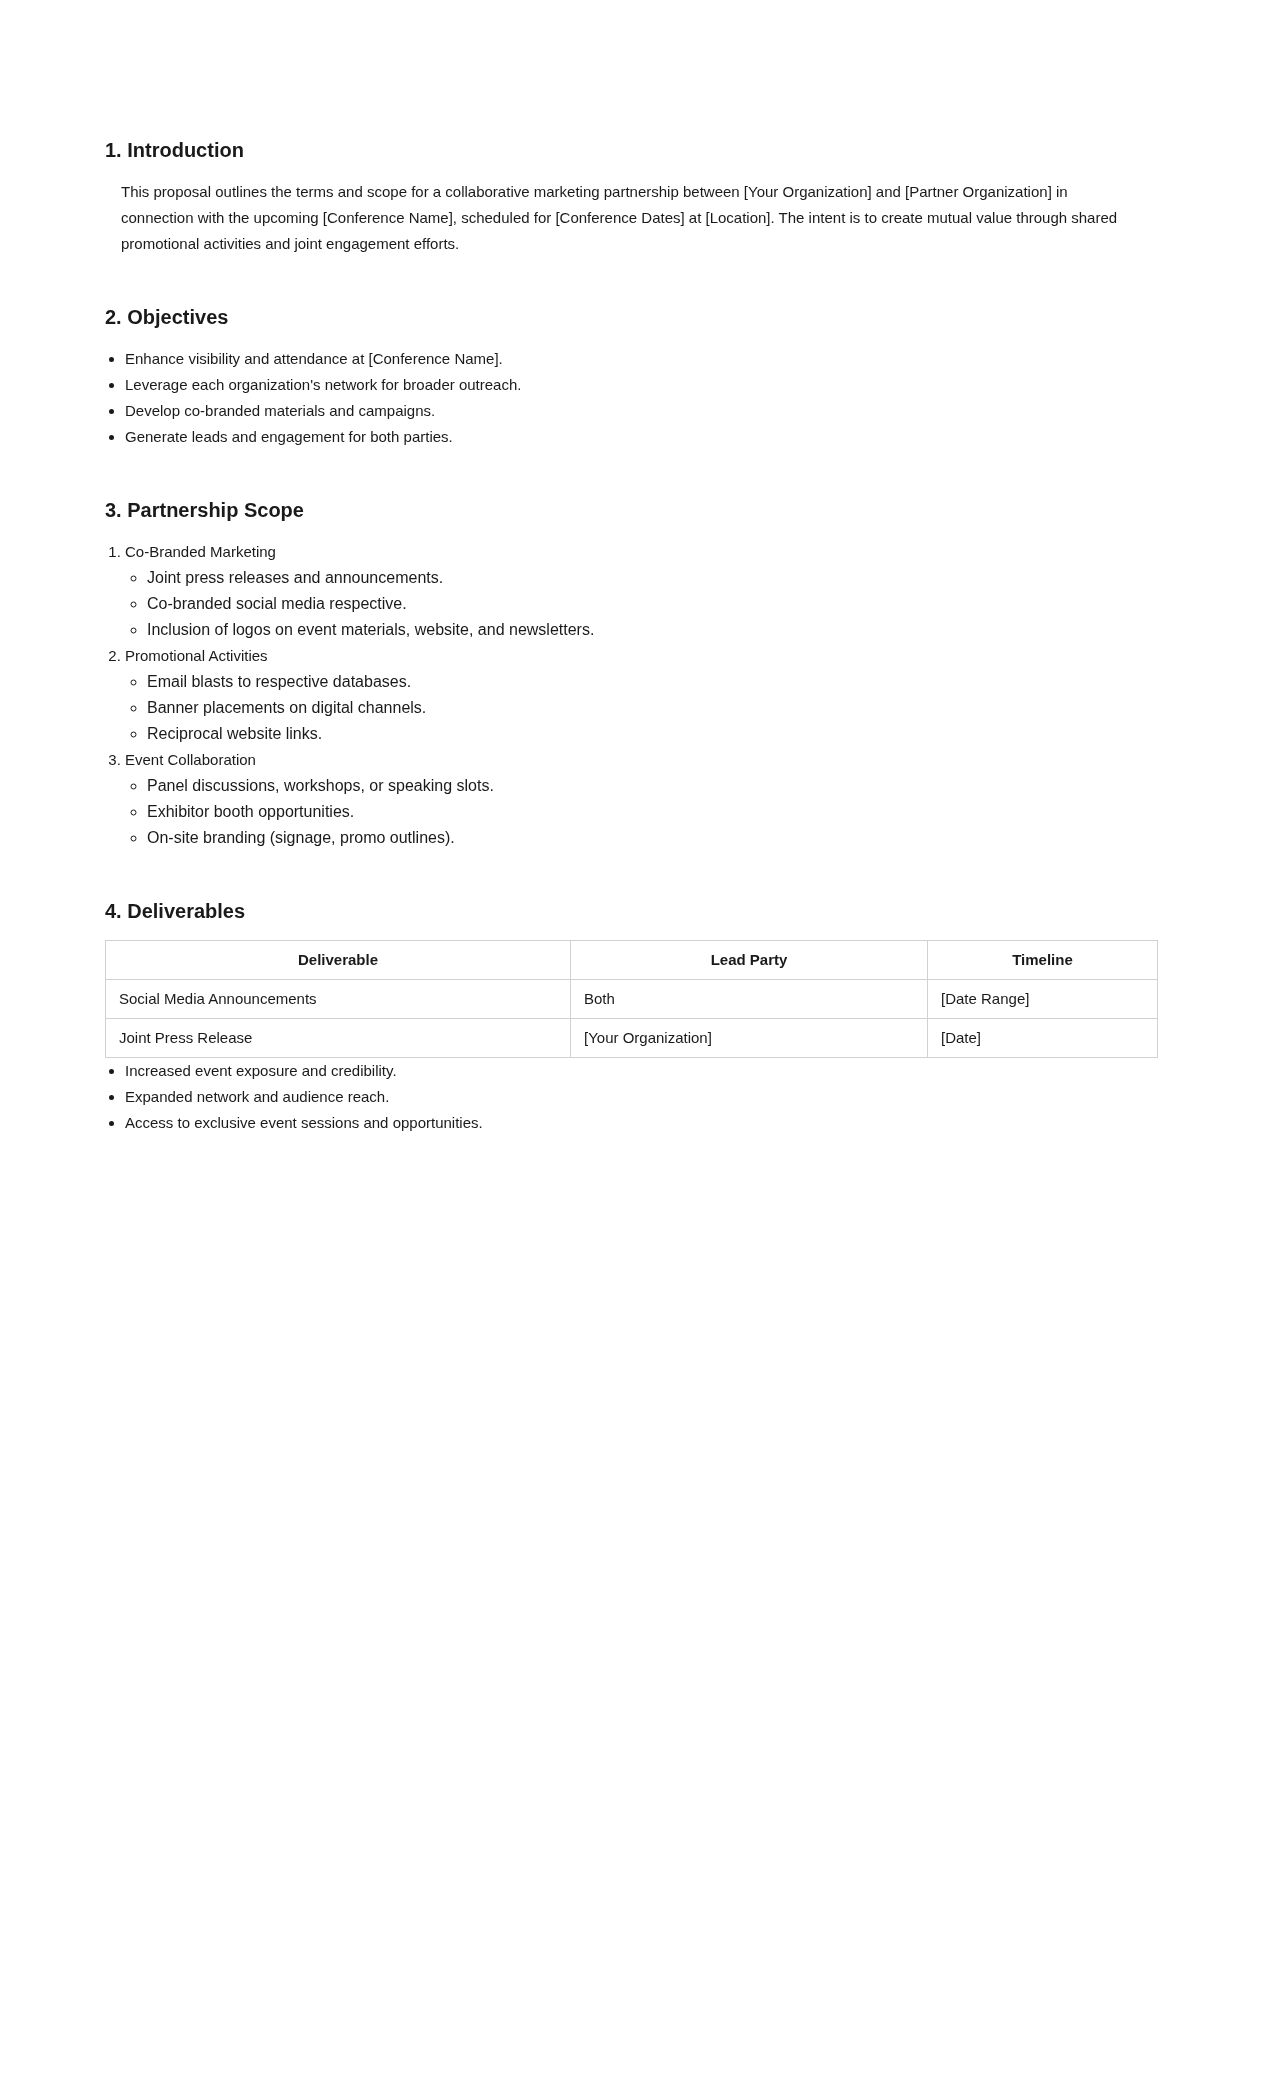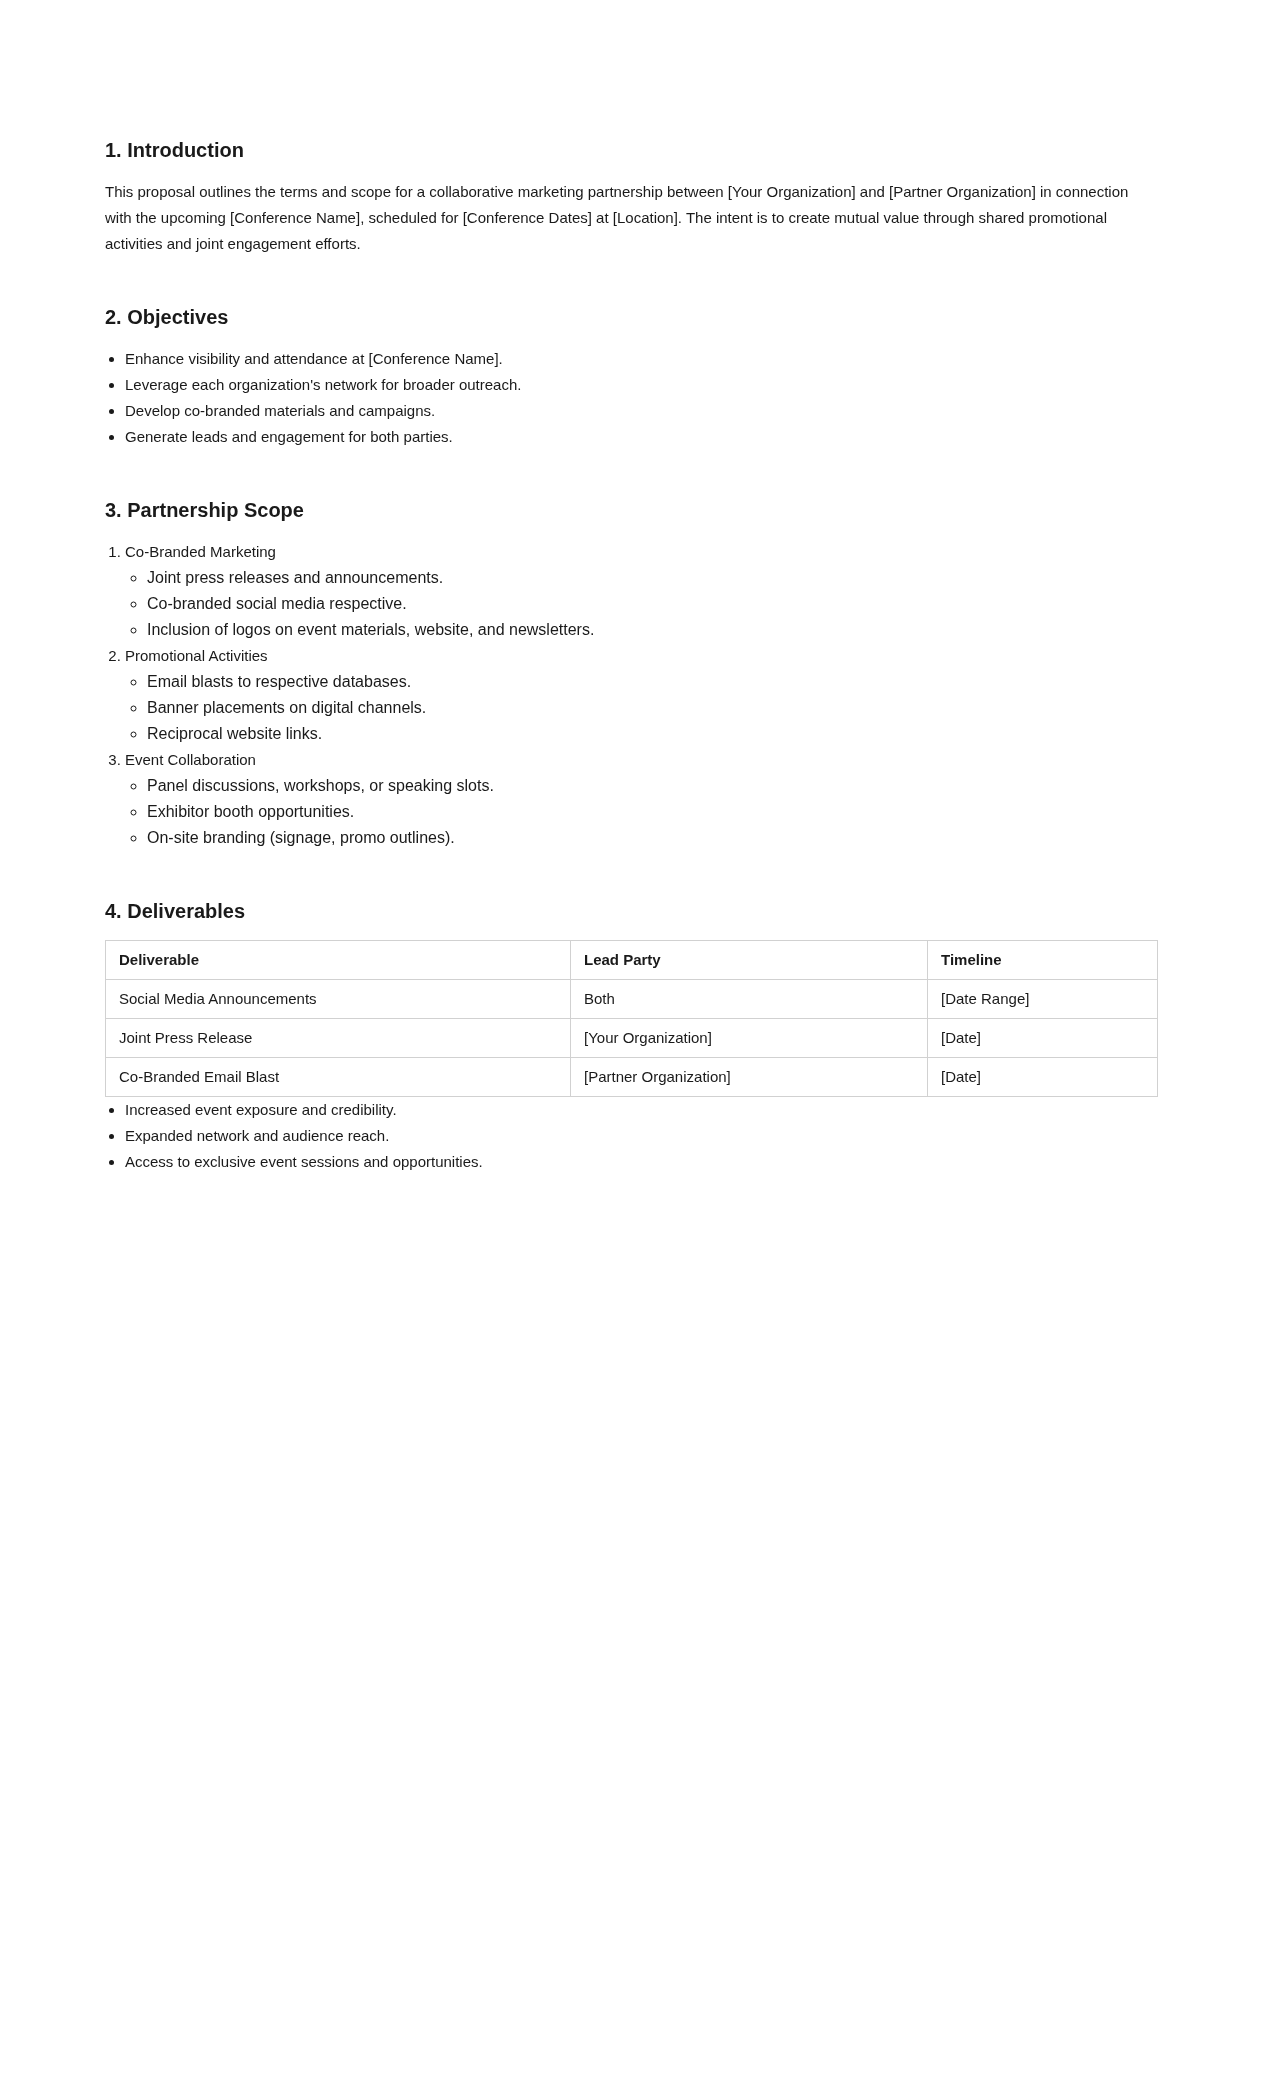--- a/index.html
+++ b/index.html
@@ -29,21 +29,21 @@
   }
   h2.section-heading {
     font-size: 20px;
     font-weight: 700;
     line-height: 26px;
     margin: 47px 0 16px 0;
   }
   p.body-text {
     font-size: 15px;
     line-height: 26px;
-    margin: 0;
+    margin: 16px;
   }
   ul.bullet-list {
     margin: 0;
     padding-left: 20px;
     list-style: disc;
   }
   ul.bullet-list > li {
     font-size: 15px;
     line-height: 26px;
   }
@@ -83,20 +83,21 @@
     padding: 10px 13px;
     font-size: 15px;
     line-height: 18px;
     text-align: left;
     vertical-align: middle;
     overflow: hidden;
     white-space: nowrap;
   }
   table.deliverables th {
     font-weight: 700;
+    text-align: center;
   }
 </style>
 </head>
 <body>
 
 <div class="content">
 
 
   <section>
     <h2 class="section-heading">1. Introduction</h2>
@@ -162,25 +163,20 @@
         <tr>
           <td>Social Media Announcements</td>
           <td>Both</td>
           <td>[Date Range]</td>
         </tr>
         <tr>
           <td>Joint Press Release</td>
           <td>[Your Organization]</td>
           <td>[Date]</td>
         </tr>
-        <tr>
-          <td>Co-Branded Email Blast</td>
-          <td>[Partner Organization]</td>
-          <td>[Date]</td>
-        </tr>
       </tbody>
     </table>
   </section>
 
   <section>
     <ul class="bullet-list">
       <li>Increased event exposure and credibility.</li>
       <li>Expanded network and audience reach.</li>
       <li>Access to exclusive event sessions and opportunities.</li>
     </ul>

